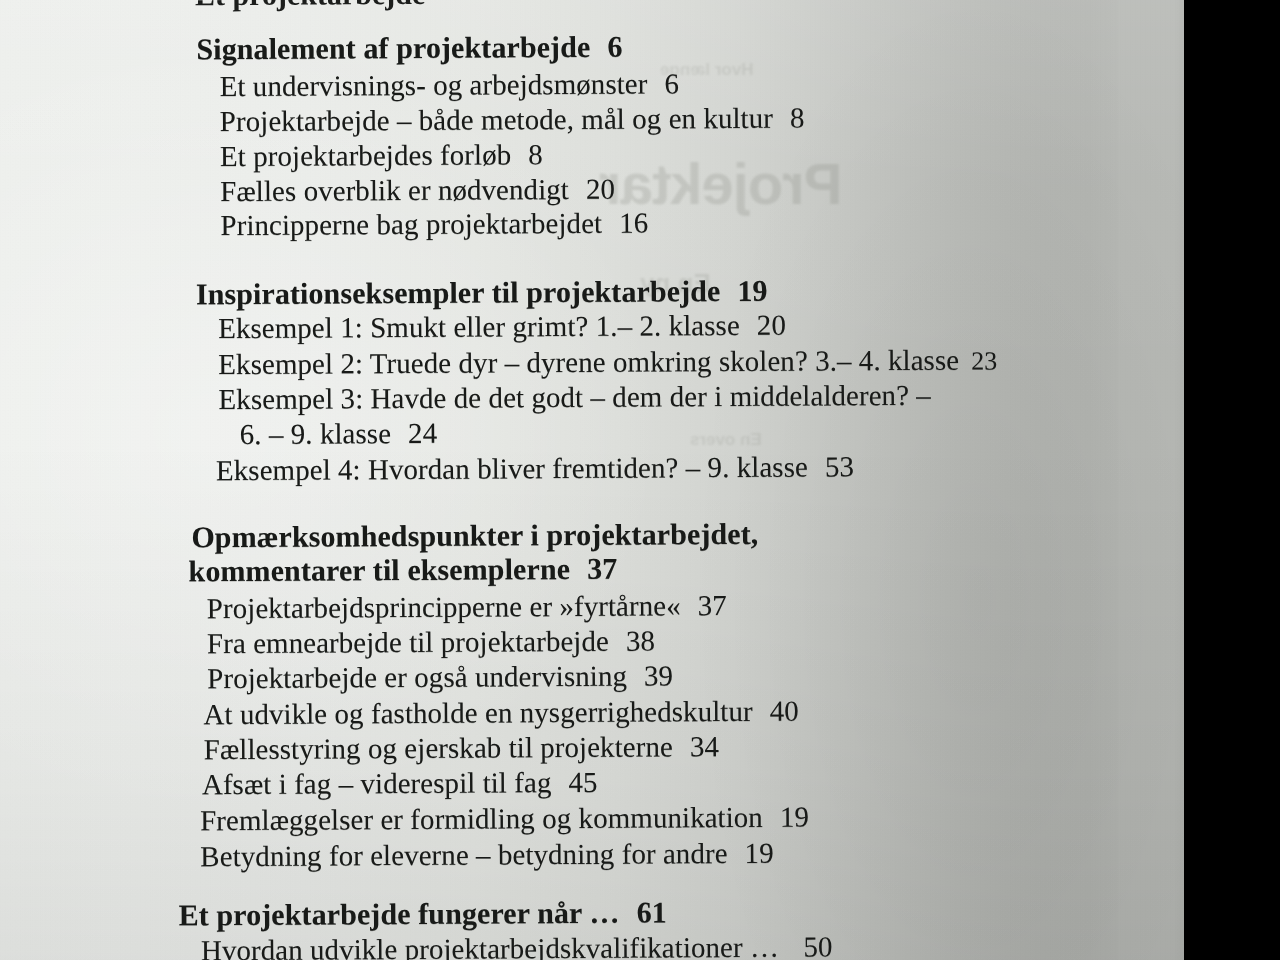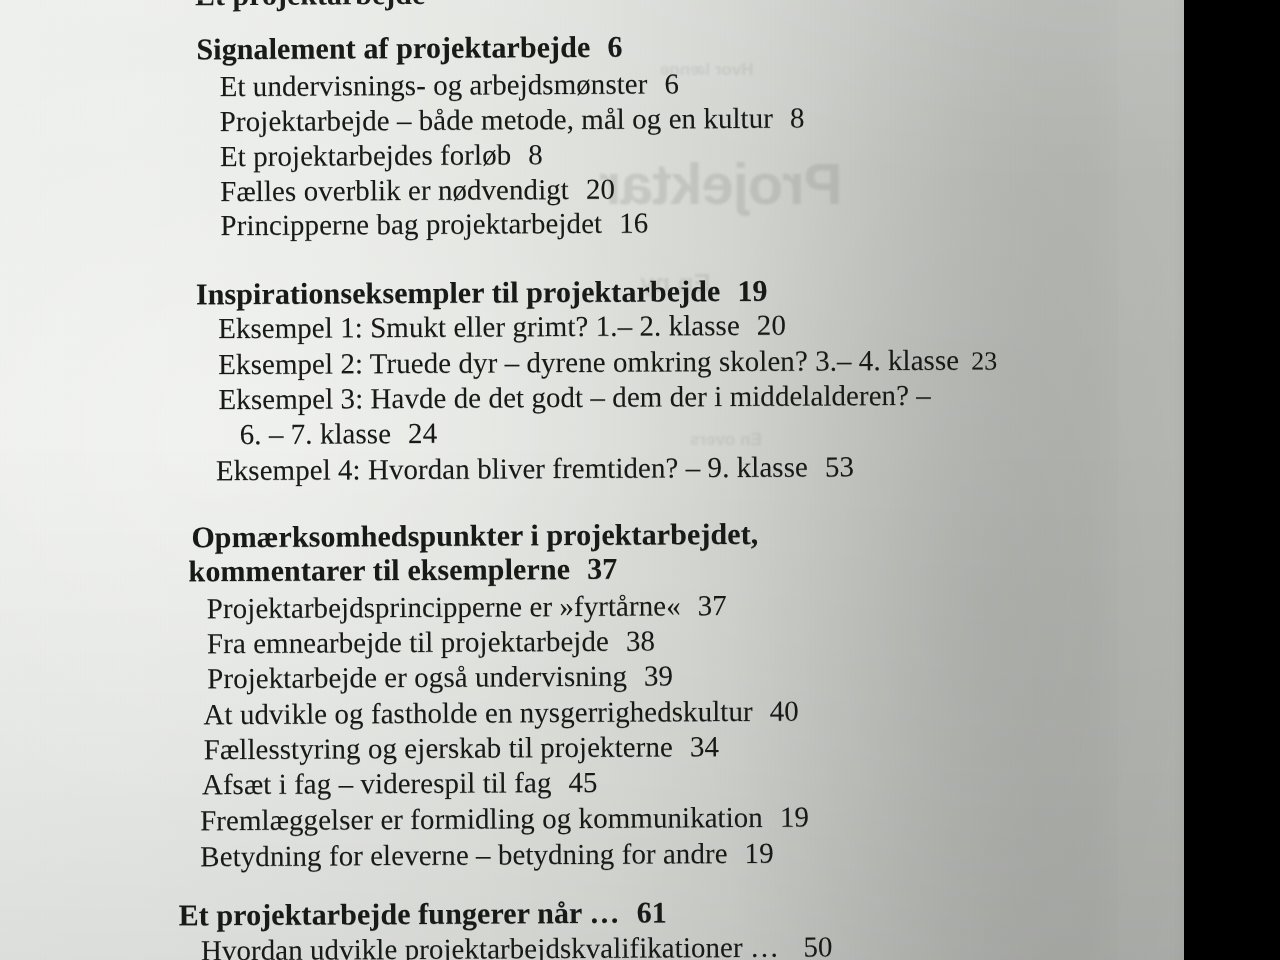--- a/index.html
+++ b/index.html
@@ -251,21 +251,21 @@
 
       <div class="toc-line sub" style="left:219px; top:348px;">
         <span>Eksempel 2: Truede dyr – dyrene omkring skolen? 3.– 4. klasse</span><span class="gap-sm"></span><span class="pg" style="font-size:26px;">23</span>
       </div>
 
       <div class="toc-line sub" style="left:219px; top:383px;">
         <span>Eksempel 3: Havde de det godt – dem der i middelalderen? –</span>
       </div>
 
       <div class="toc-line sub" style="left:240px; top:418px;">
-        <span>6. – 7. klasse</span><span class="gap-md"></span><span class="pg">24</span>
+        <span>6. – 9. klasse</span><span class="gap-md"></span><span class="pg">24</span>
       </div>
 
       <div class="toc-line sub" style="left:216px; top:454px;">
         <span>Eksempel 4: Hvordan bliver fremtiden? – 9. klasse</span><span class="gap-md"></span><span class="pg">53</span>
       </div>
 
       <div class="toc-line group-head" style="left:191px; top:520px;">
         <span>Opmærksomhedspunkter i projektarbejdet,</span>
       </div>
 

